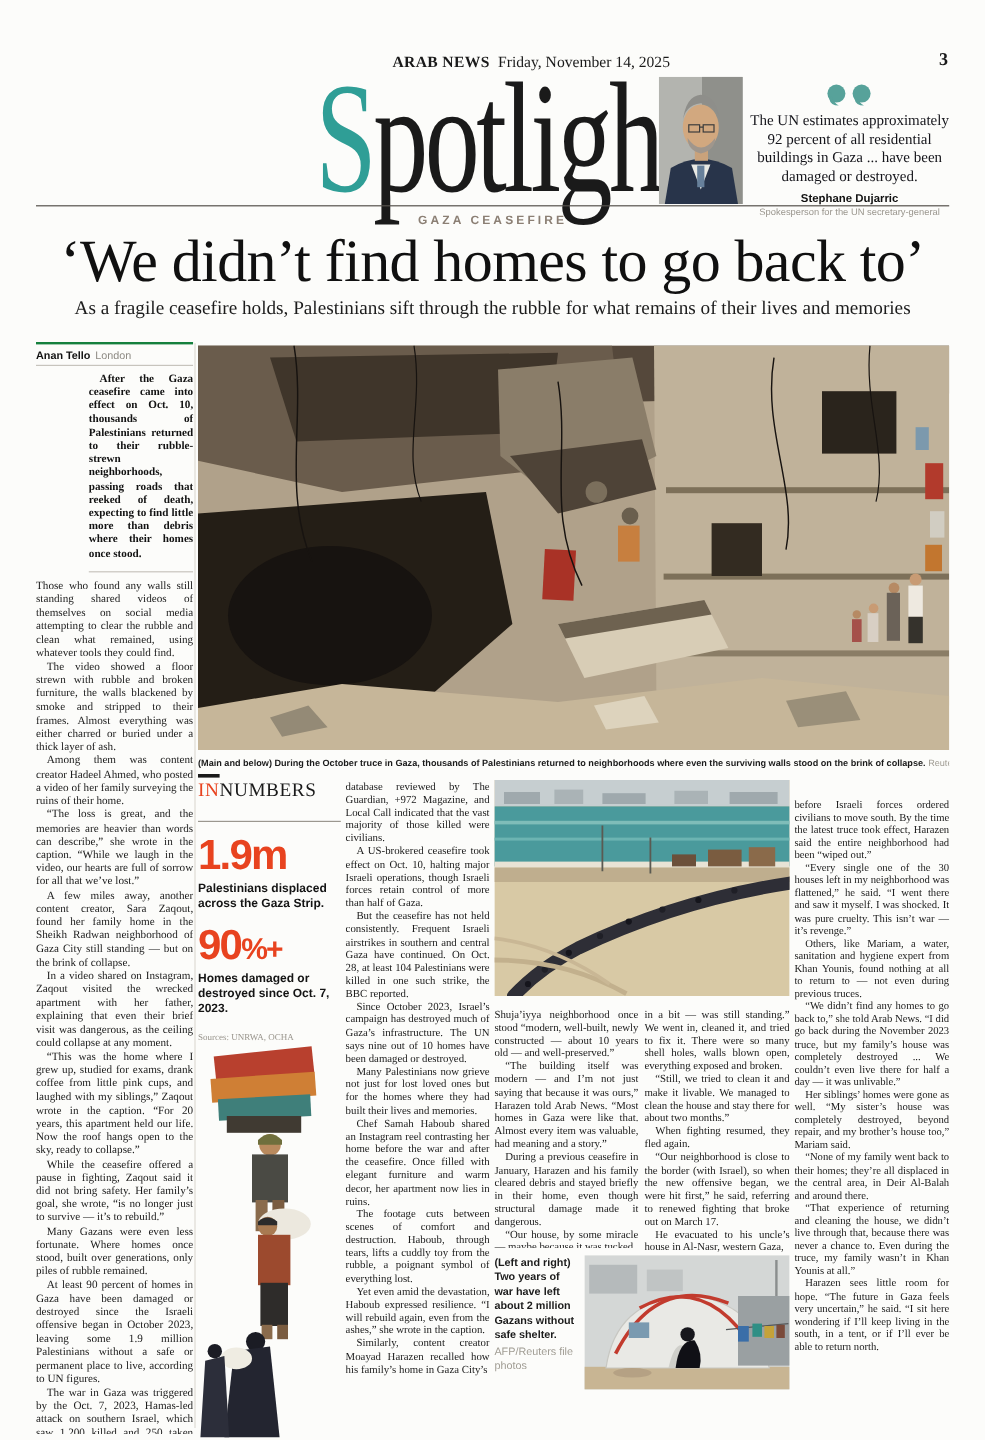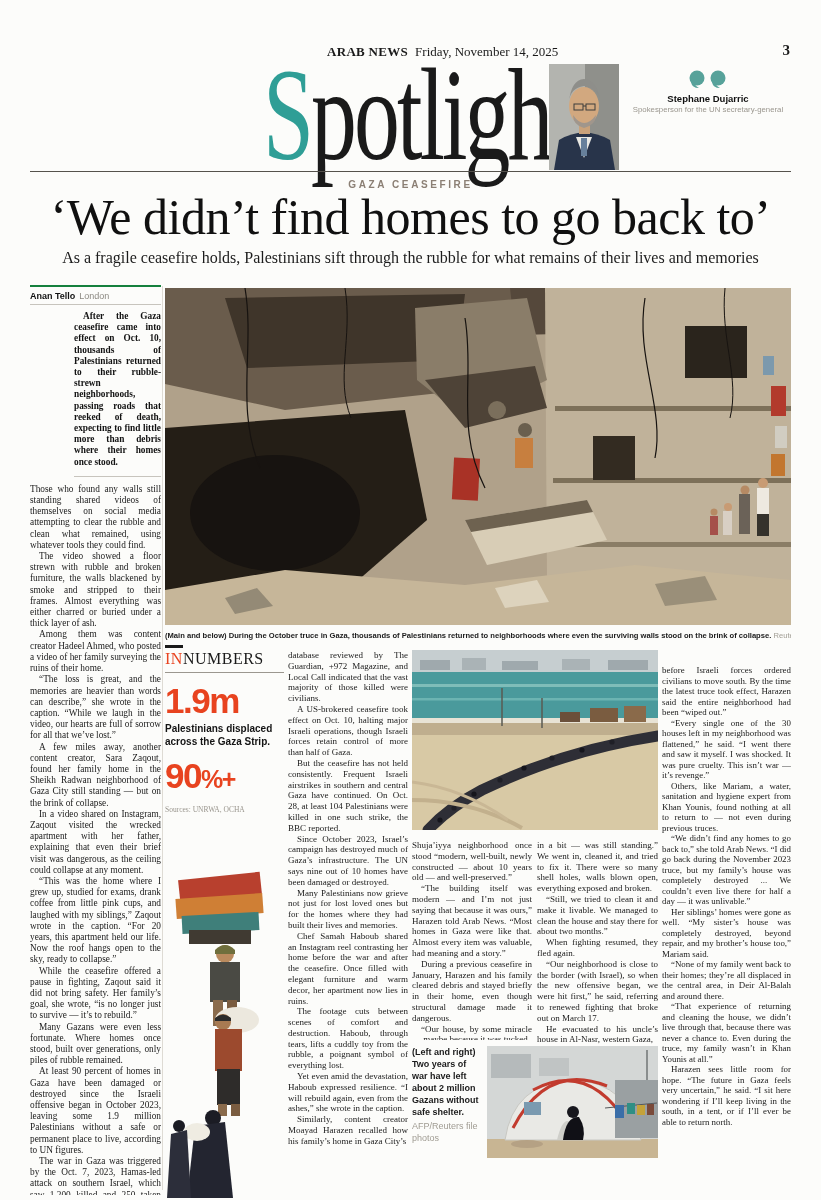--- a/index.html
+++ b/index.html
@@ -61,21 +61,21 @@
   .carry-photo { left:165px; top:868px; width:119px; height:330px; }
   .tents-photo { left:487px; top:1046px; width:171px; height:112px; }
   
   .caption { font-family:"Liberation Sans",sans-serif; font-weight:bold; color:#1b1b1b; }
   .main-caption { position:absolute; left:165px; top:631px; width:626px; font-size:7.6px; white-space:nowrap; overflow:hidden; }
   .caption .credit { font-weight:normal; color:#a09c93; }
   .bottom-caption { position:absolute; left:412px; top:1046px; width:72px; font-size:9px; line-height:12px; }
   .bottom-caption .credit { display:block; margin-top:2px; font-weight:normal; color:#a09c93; }
   
   .innumbers { position:absolute; left:165px; top:650px; width:119px; }
-  .in-title { font-size:16px; letter-spacing:.5px; border-bottom:1px solid #9b978f; padding-bottom:4px; }
+  .in-title { font-size:16px; letter-spacing:.5px; border-bottom:1px solid #9b978f; padding-bottom:16px; }
   .in-title .in { color:#e8431f; border-top:3px solid #1a1a1a; padding-top:2px; }
   .in-title .rest { color:#1a1a1a; }
   .stat-value { font-family:"Liberation Sans",sans-serif; font-weight:bold; color:#e8431f;
     font-size:35px; letter-spacing:-1.5px; margin-top:10px; line-height:1; }
   .stat-value .small { font-size:25px; }
   .stat-label { font-family:"Liberation Sans",sans-serif; font-weight:bold; font-size:10px;
     line-height:12.5px; color:#141414; margin-top:5px; }
   .sources { font-family:Liberation Serif, serif; font-size:7.5px; color:#9a968e; margin-top:12px; }
 </style>
 </head>
@@ -105,20 +105,21 @@
     <line x1="34" y1="42" x2="37" y2="42" stroke="#3c3c3c" stroke-width="1"></line>
   </svg>
 
   <div class="pull-quote">
     <svg class="qicon" width="46" height="19" viewBox="0 0 46 19">
       <circle cx="12" cy="8" r="7.5" fill="#57a29a"></circle>
       <circle cx="33" cy="8" r="7.5" fill="#57a29a"></circle>
       <path d="M6,12 Q7,18 14,18 Q9,15 8,10 Z" fill="#57a29a"></path>
       <path d="M27,12 Q28,18 35,18 Q30,15 29,10 Z" fill="#57a29a"></path>
     </svg>
+    <p class="qtext">The UN estimates approximately 92 percent of all residential buildings in Gaza ... have been damaged or destroyed.</p>
     <div class="qauthor">Stephane Dujarric</div>
     <div class="qrole">Spokesperson for the UN secretary-general</div>
   </div>
 
   <div class="masthead-rule"></div>
 
   <div class="kicker">GAZA CEASEFIRE</div>
   <h2 class="headline">‘We didn’t find homes to go back to’</h2>
   <div class="subhead">As a fragile ceasefire holds, Palestinians sift through the rubble for what remains of their lives and memories</div>
 
@@ -195,20 +196,21 @@
     <span class="credit">Reuters file photos</span>
   </div>
 
   <div class="innumbers">
     <div class="in-title">
       <span class="in">IN</span><span class="rest">NUMBERS</span>
     </div>
     <div class="stat-value"><span>1.9</span><span>m</span></div>
     <div class="stat-label">Palestinians displaced across the Gaza Strip.</div>
     <div class="stat-value"><span>90</span><span class="small">%+</span></div>
+    <div class="stat-label">Homes damaged or destroyed since Oct. 7, 2023.</div>
     <div class="sources">Sources: UNRWA, OCHA</div>
   </div>
 
   <div class="col col2">
       <p>database reviewed by The Guardian, +972 Magazine, and Local Call indicated that the vast majority of those killed were civilians.</p>
       <p>A US-brokered ceasefire took effect on Oct. 10, halting major Israeli operations, though Israeli forces retain control of more than half of Gaza.</p>
       <p>But the ceasefire has not held consistently. Frequent Israeli airstrikes in southern and central Gaza have continued. On Oct. 28, at least 104 Palestinians were killed in one such strike, the BBC reported.</p>
       <p>Since October 2023, Israel’s campaign has destroyed much of Gaza’s infrastructure. The UN says nine out of 10 homes have been damaged or destroyed.</p>
       <p>Many Palestinians now grieve not just for lost loved ones but for the homes where they had built their lives and memories.</p>
       <p>Chef Samah Haboub shared an Instagram reel contrasting her home before the war and after the ceasefire. Once filled with elegant furniture and warm decor, her apartment now lies in ruins.</p>

